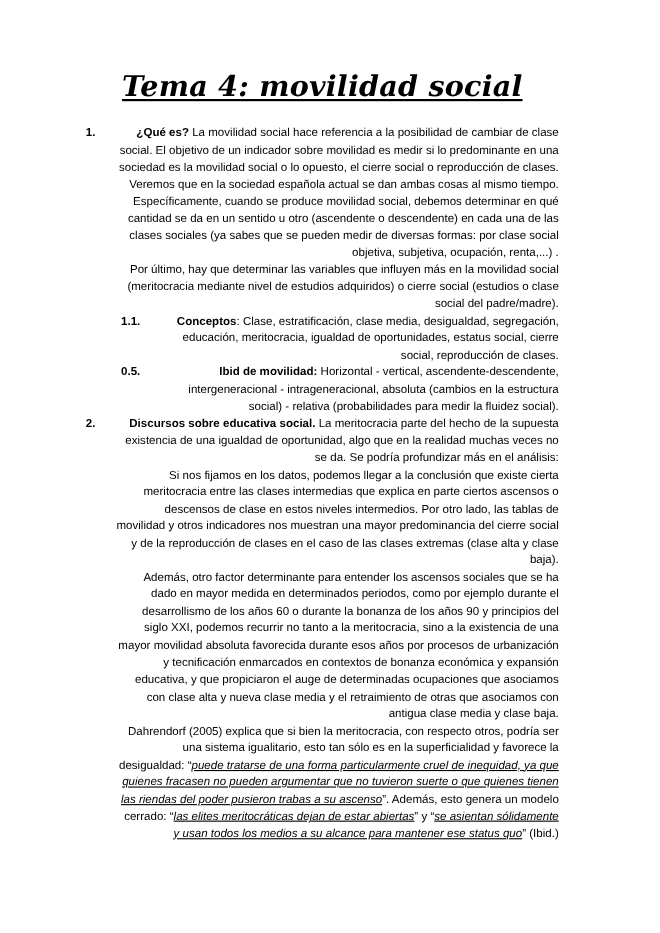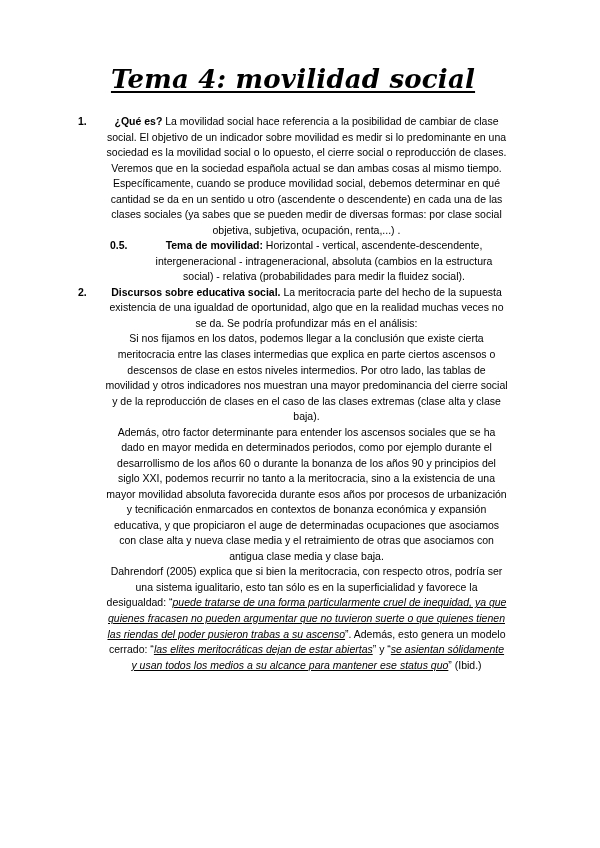--- a/index.html
+++ b/index.html
@@ -33,41 +33,48 @@
     line-height: 1.48;
   }
   .item { display: flex; }
   .item .num {
     flex: 0 0 27px;
     font-weight: 700;
   }
   .item.level-2 { margin-left: 32px; }
   .item.level-2 .num { flex: 0 0 30px; }
   .content { flex: 1; }
-  .para { text-align: center; }
+  .para { text-align: right; }
   span.b { font-weight: 700; }
   span.i { font-style: italic; text-decoration: underline; }
 </style>
 </head>
 <body>
 
 <div class="page">
   <h1 class="title">Tema 4: movilidad social</h1>
   <div class="list">
       <div class="item level-1">
         <div class="num">1.</div>
         <div class="content">
           <div class="para"><span class="b">¿Qué es? </span><span>La movilidad social hace referencia a la posibilidad de cambiar de clase social. El objetivo de un indicador sobre movilidad es medir si lo predominante en una sociedad es la movilidad social o lo opuesto, el cierre social o reproducción de clases. Veremos que en la sociedad española actual se dan ambas cosas al mismo tiempo.</span></div>
           <div class="para"><span>Específicamente, cuando se produce movilidad social, debemos determinar en qué cantidad se da en un sentido u otro (ascendente o descendente) en cada una de las clases sociales (ya sabes que se pueden medir de diversas formas: por clase social objetiva, subjetiva, ocupación, renta,...) .</span></div>
+          <div class="para"><span>Por último, hay que determinar las variables que influyen más en la movilidad social (meritocracia mediante nivel de estudios adquiridos) o cierre social (estudios o clase social del padre/madre).</span></div>
+        </div>
+      </div>
+      <div class="item level-2">
+        <div class="num">1.1.</div>
+        <div class="content">
+          <div class="para"><span class="b">Conceptos</span><span>: Clase, estratificación, clase media, desigualdad, segregación, educación, meritocracia, igualdad de oportunidades, estatus social, cierre social, reproducción de clases.</span></div>
         </div>
       </div>
       <div class="item level-2">
         <div class="num">0.5.</div>
         <div class="content">
-          <div class="para"><span class="b">Tema de movilidad: </span><span>Horizontal - vertical, ascendente-descendente, intergeneracional - intrageneracional, absoluta (cambios en la estructura social) - relativa (probabilidades para medir la fluidez social).</span></div>
+          <div class="para"><span class="b">Ibid de movilidad: </span><span>Horizontal - vertical, ascendente-descendente, intergeneracional - intrageneracional, absoluta (cambios en la estructura social) - relativa (probabilidades para medir la fluidez social).</span></div>
         </div>
       </div>
       <div class="item level-1">
         <div class="num">2.</div>
         <div class="content">
           <div class="para"><span class="b">Discursos sobre educativa social. </span><span>La meritocracia parte del hecho de la supuesta existencia de una igualdad de oportunidad, algo que en la realidad muchas veces no se da. Se podría profundizar más en el análisis:</span></div>
           <div class="para"><span>Si nos fijamos en los datos, podemos llegar a la conclusión que existe cierta meritocracia entre las clases intermedias que explica en parte ciertos ascensos o descensos de clase en estos niveles intermedios. Por otro lado, las tablas de movilidad y otros indicadores nos muestran una mayor predominancia del cierre social y de la reproducción de clases en el caso de las clases extremas (clase alta y clase baja).</span></div>
           <div class="para"><span>Además, otro factor determinante para entender los ascensos sociales que se ha dado en mayor medida en determinados periodos, como por ejemplo durante el desarrollismo de los años 60 o durante la bonanza de los años 90 y principios del siglo XXI, podemos recurrir no tanto a la meritocracia, sino a la existencia de una mayor movilidad absoluta favorecida durante esos años por procesos de urbanización y tecnificación enmarcados en contextos de bonanza económica y expansión educativa, y  que propiciaron el auge de determinadas ocupaciones que asociamos con clase alta y nueva clase media y el retraimiento de otras que asociamos con antigua clase media y clase baja.</span></div>
           <div class="para"><span>Dahrendorf (2005) explica que si bien la meritocracia, con respecto otros, podría ser una sistema igualitario, esto tan sólo es en la superficialidad y favorece la desigualdad: “</span><span class="i">puede tratarse de una forma particularmente cruel de inequidad, ya que quienes fracasen no pueden argumentar que no tuvieron suerte o que quienes tienen las riendas del poder pusieron trabas a su ascenso</span><span>”. Además, esto genera un modelo cerrado: “</span><span class="i">las elites meritocráticas dejan de estar abiertas</span><span>” y “</span><span class="i">se asientan sólidamente y usan todos los medios a su alcance para mantener ese status quo</span><span>” (Ibid.)</span></div>
         </div>

